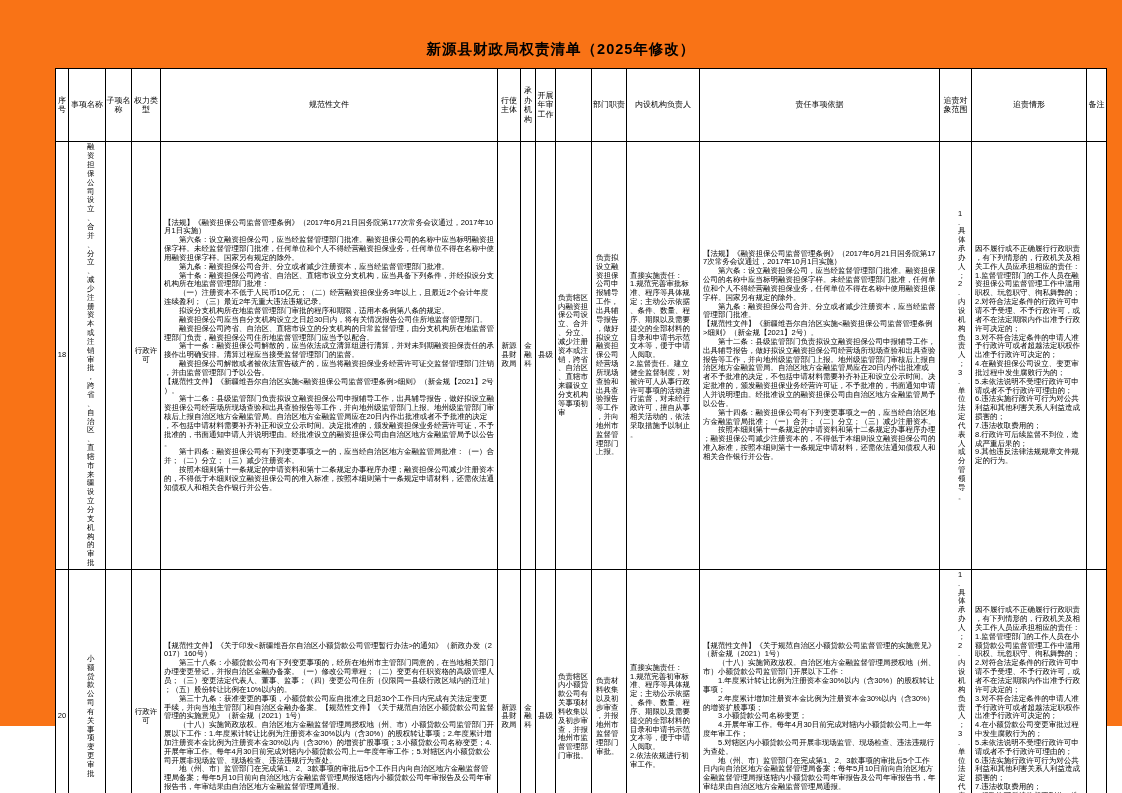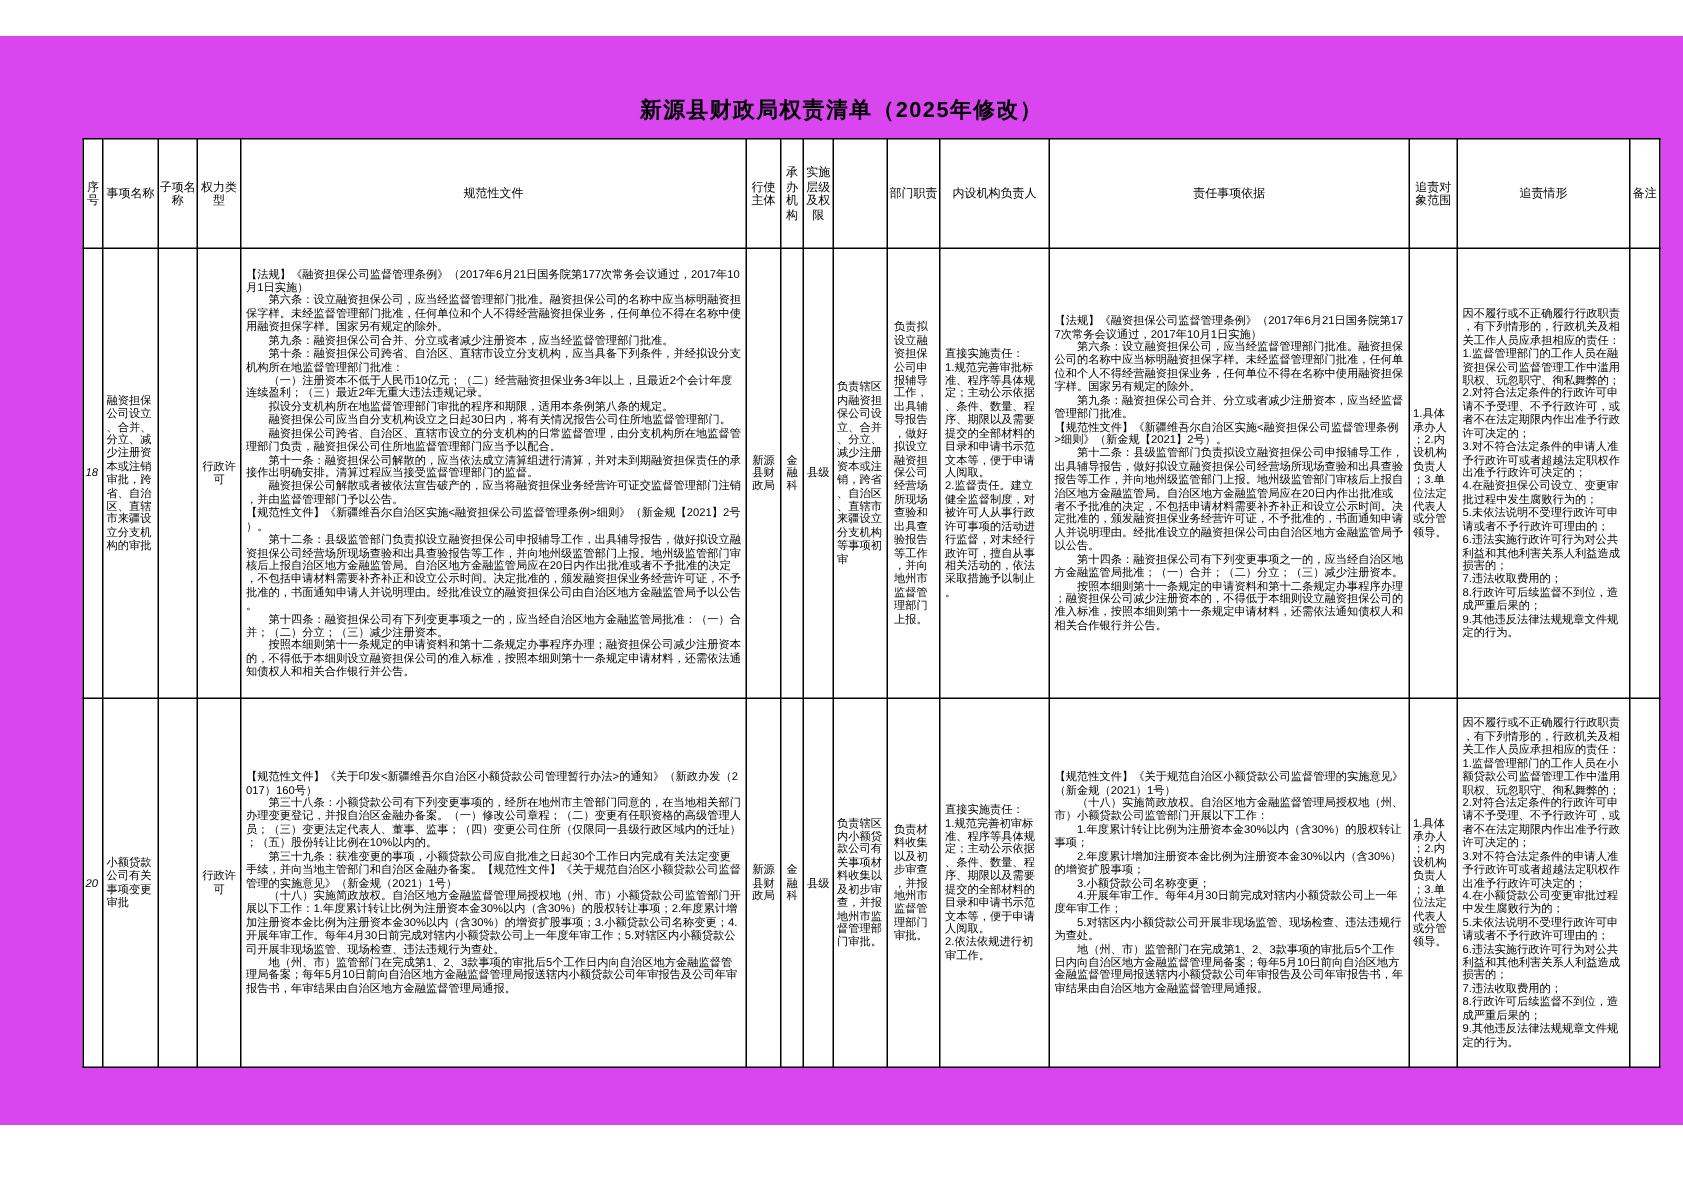--- a/index.html
+++ b/index.html
@@ -1,31 +1,31 @@
 <!DOCTYPE html>
 <html><head>
 <meta charset="utf-8">
 <style>
   html,body{margin:0;padding:0;background:#fff;width:1122px;height:793px;overflow:hidden;}
   body{font-family:"Liberation Sans",sans-serif;color:#000;}
-  #page{position:relative;width:1122px;height:726px;background:#d946ef;margin-top:24px;}
+  #page{position:relative;width:1122px;height:726px;background:#f97316;}
   .title{position:absolute;top:40px;left:0;width:1122px;text-align:center;
          font-size:14.5px;font-weight:bold;letter-spacing:1px;}
   table.sheet{position:absolute;left:55px;top:68px;width:1050px;
               border-collapse:collapse;table-layout:fixed;background:#fff;}
   table.sheet td,table.sheet th{border:1px solid #000;overflow:hidden;
               font-weight:normal;vertical-align:middle;}
   table.sheet{border:1.5px solid #000;}
   th.h{font-size:8px;font-weight:bold;text-align:center;padding:17px 0;line-height:1.2;}
   td{font-size:7.5px;line-height:1.18;}
-  .c{padding:1px;font-style:italic;}
+  .c{text-align:center;padding:1px;}
   .v{text-align:center;padding:1px 0;word-break:break-all;line-break:anywhere;}
   .t{text-align:left;vertical-align:middle;padding:12px 3px;white-space:pre-wrap;
      word-break:break-all;line-break:anywhere;}
-  .nm{text-align:left;padding:1px 2px;word-break:break-all;line-break:anywhere;}
+  .nm{text-align:left;padding:1px 18px;word-break:break-all;line-break:anywhere;}
   .dz{padding:12px 2px;}
   .dd{padding:1px 4px;}
   .top{vertical-align:middle;}
 </style>
 </head>
 <body>
 
 <div id="page">
 
   <div class="title">新源县财政局权责清单（2025年修改）</div>
@@ -51,21 +51,21 @@
 
     <tbody>
         <tr style="height:42px;">
       <th class="h">序号</th>
       <th class="h">事项名称</th>
       <th class="h">子项名称</th>
       <th class="h">权力类型</th>
       <th class="h">规范性文件</th>
       <th class="h">行使主体</th>
       <th class="h">承办机构</th>
-      <th class="h">实施层级及权限</th>
+      <th class="h">开展年审工作</th>
       <th class="h"></th>
       <th class="h">部门职责</th>
       <th class="h">内设机构负责人</th>
       <th class="h">责任事项依据</th>
       <th class="h">追责对象范围</th>
       <th class="h">追责情形</th>
       <th class="h">备注</th>
     </tr>
 
     <tr style="height:300px;">

